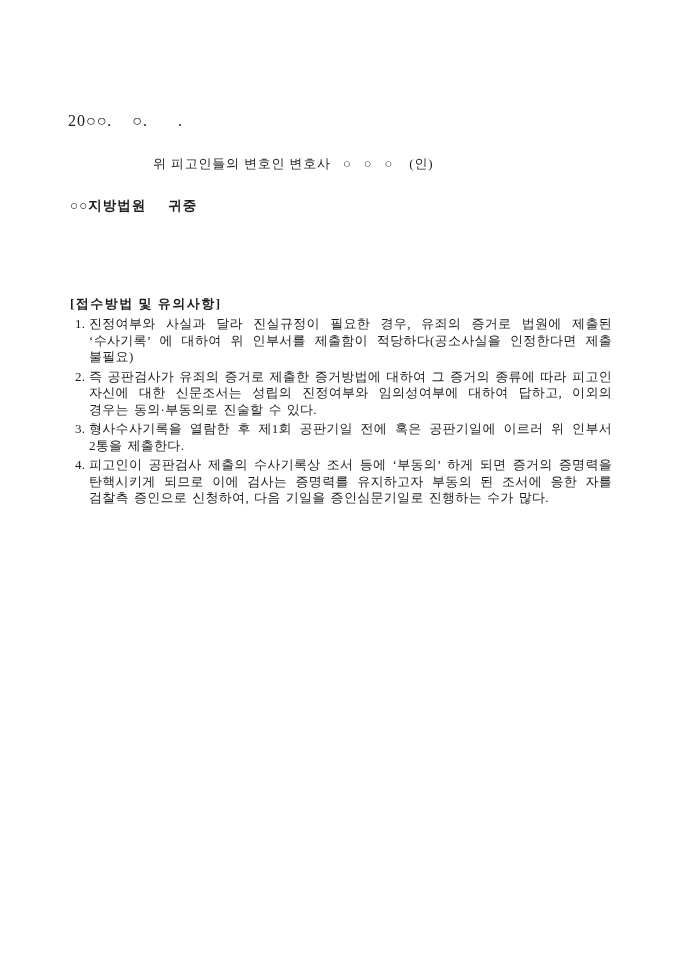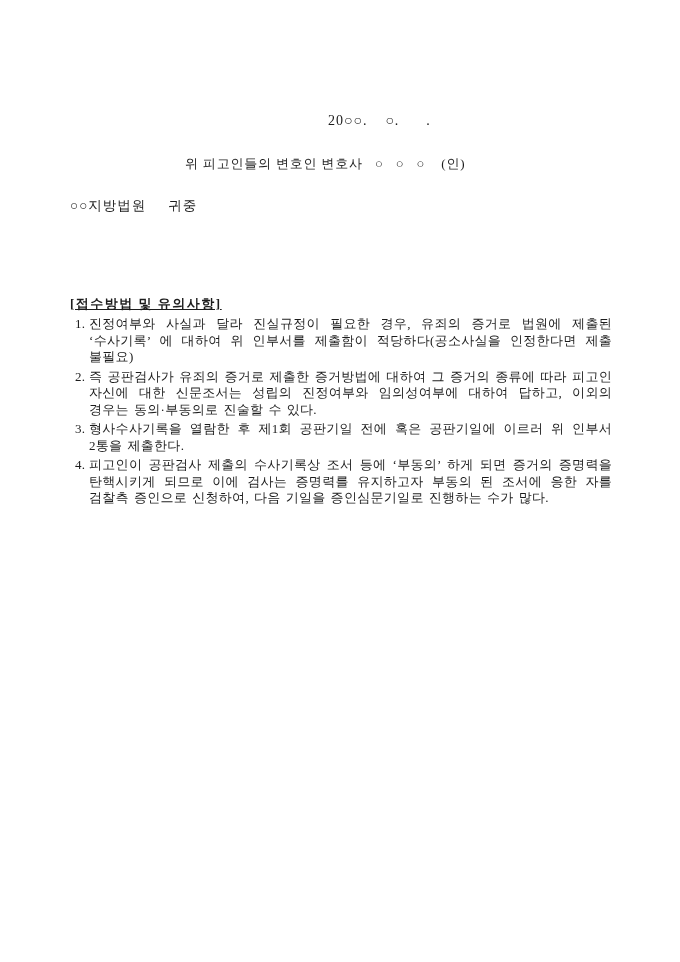--- a/index.html
+++ b/index.html
@@ -15,53 +15,51 @@
     background: #ffffff;
     color: #1c1c1c;
     font-family: "Liberation Serif", "DejaVu Serif", serif;
     padding: 113px 68px 0 68px;
     overflow: hidden;
   }
   p { margin: 0; }
 
   .date-line {
     white-space: pre;
-    font-size: 14px;
+    font-size: 16px;
     line-height: 15px;
     letter-spacing: 1px;
-    margin-left: 260px;
   }
   .signature-line {
     white-space: pre;
     font-size: 13px;
     line-height: 15px;
     letter-spacing: 0.8px;
     margin-top: 28px;
-    margin-left: 117px;
+    margin-left: 85px;
   }
   .recipient-line {
     white-space: pre;
     font-size: 13.5px;
     line-height: 15px;
-    font-weight: 400;
+    font-weight: 700;
     letter-spacing: 1px;
     margin-top: 27px;
     margin-left: 2px;
   }
 
   .notice {
     margin-top: 83px;
   }
   .notice-title {
     font-size: 13px;
     line-height: 15px;
     font-weight: 700;
     letter-spacing: 1.5px;
     margin: 12px 0 5px 2px;
-    text-decoration: underline;
   }
   .notice-list {
     list-style: none;
     margin: 0;
     padding: 0;
   }
   .notice-list li {
     position: relative;
     padding-left: 21px;
     margin: 0 0 3px 0;

